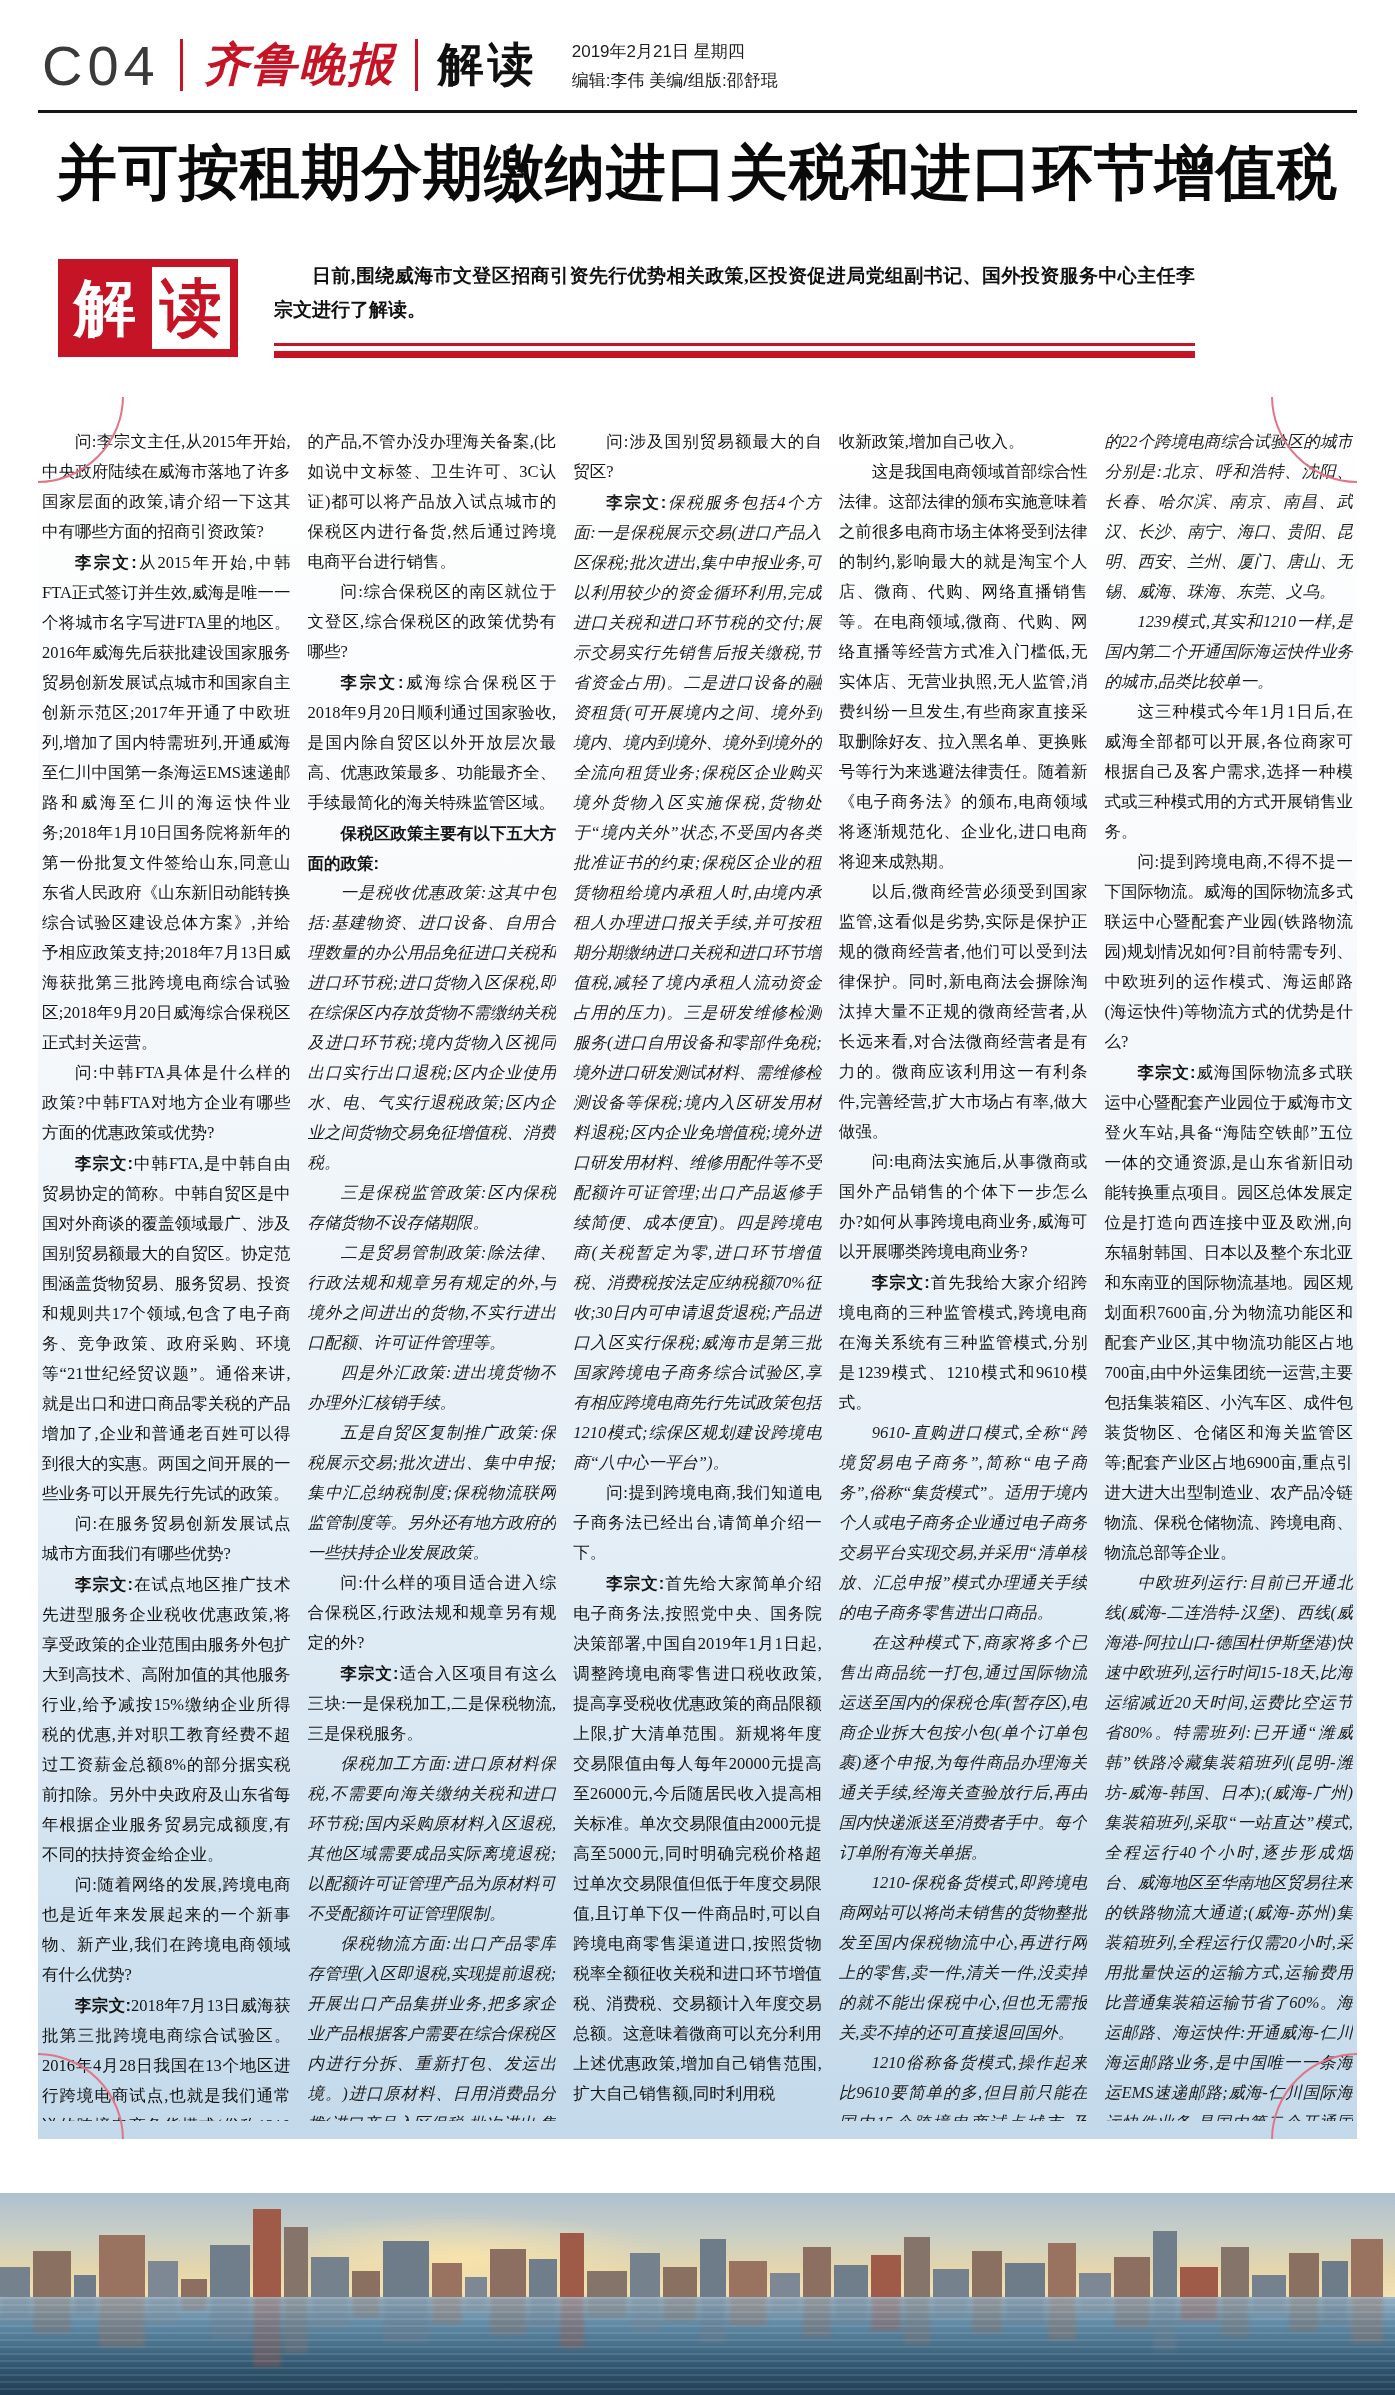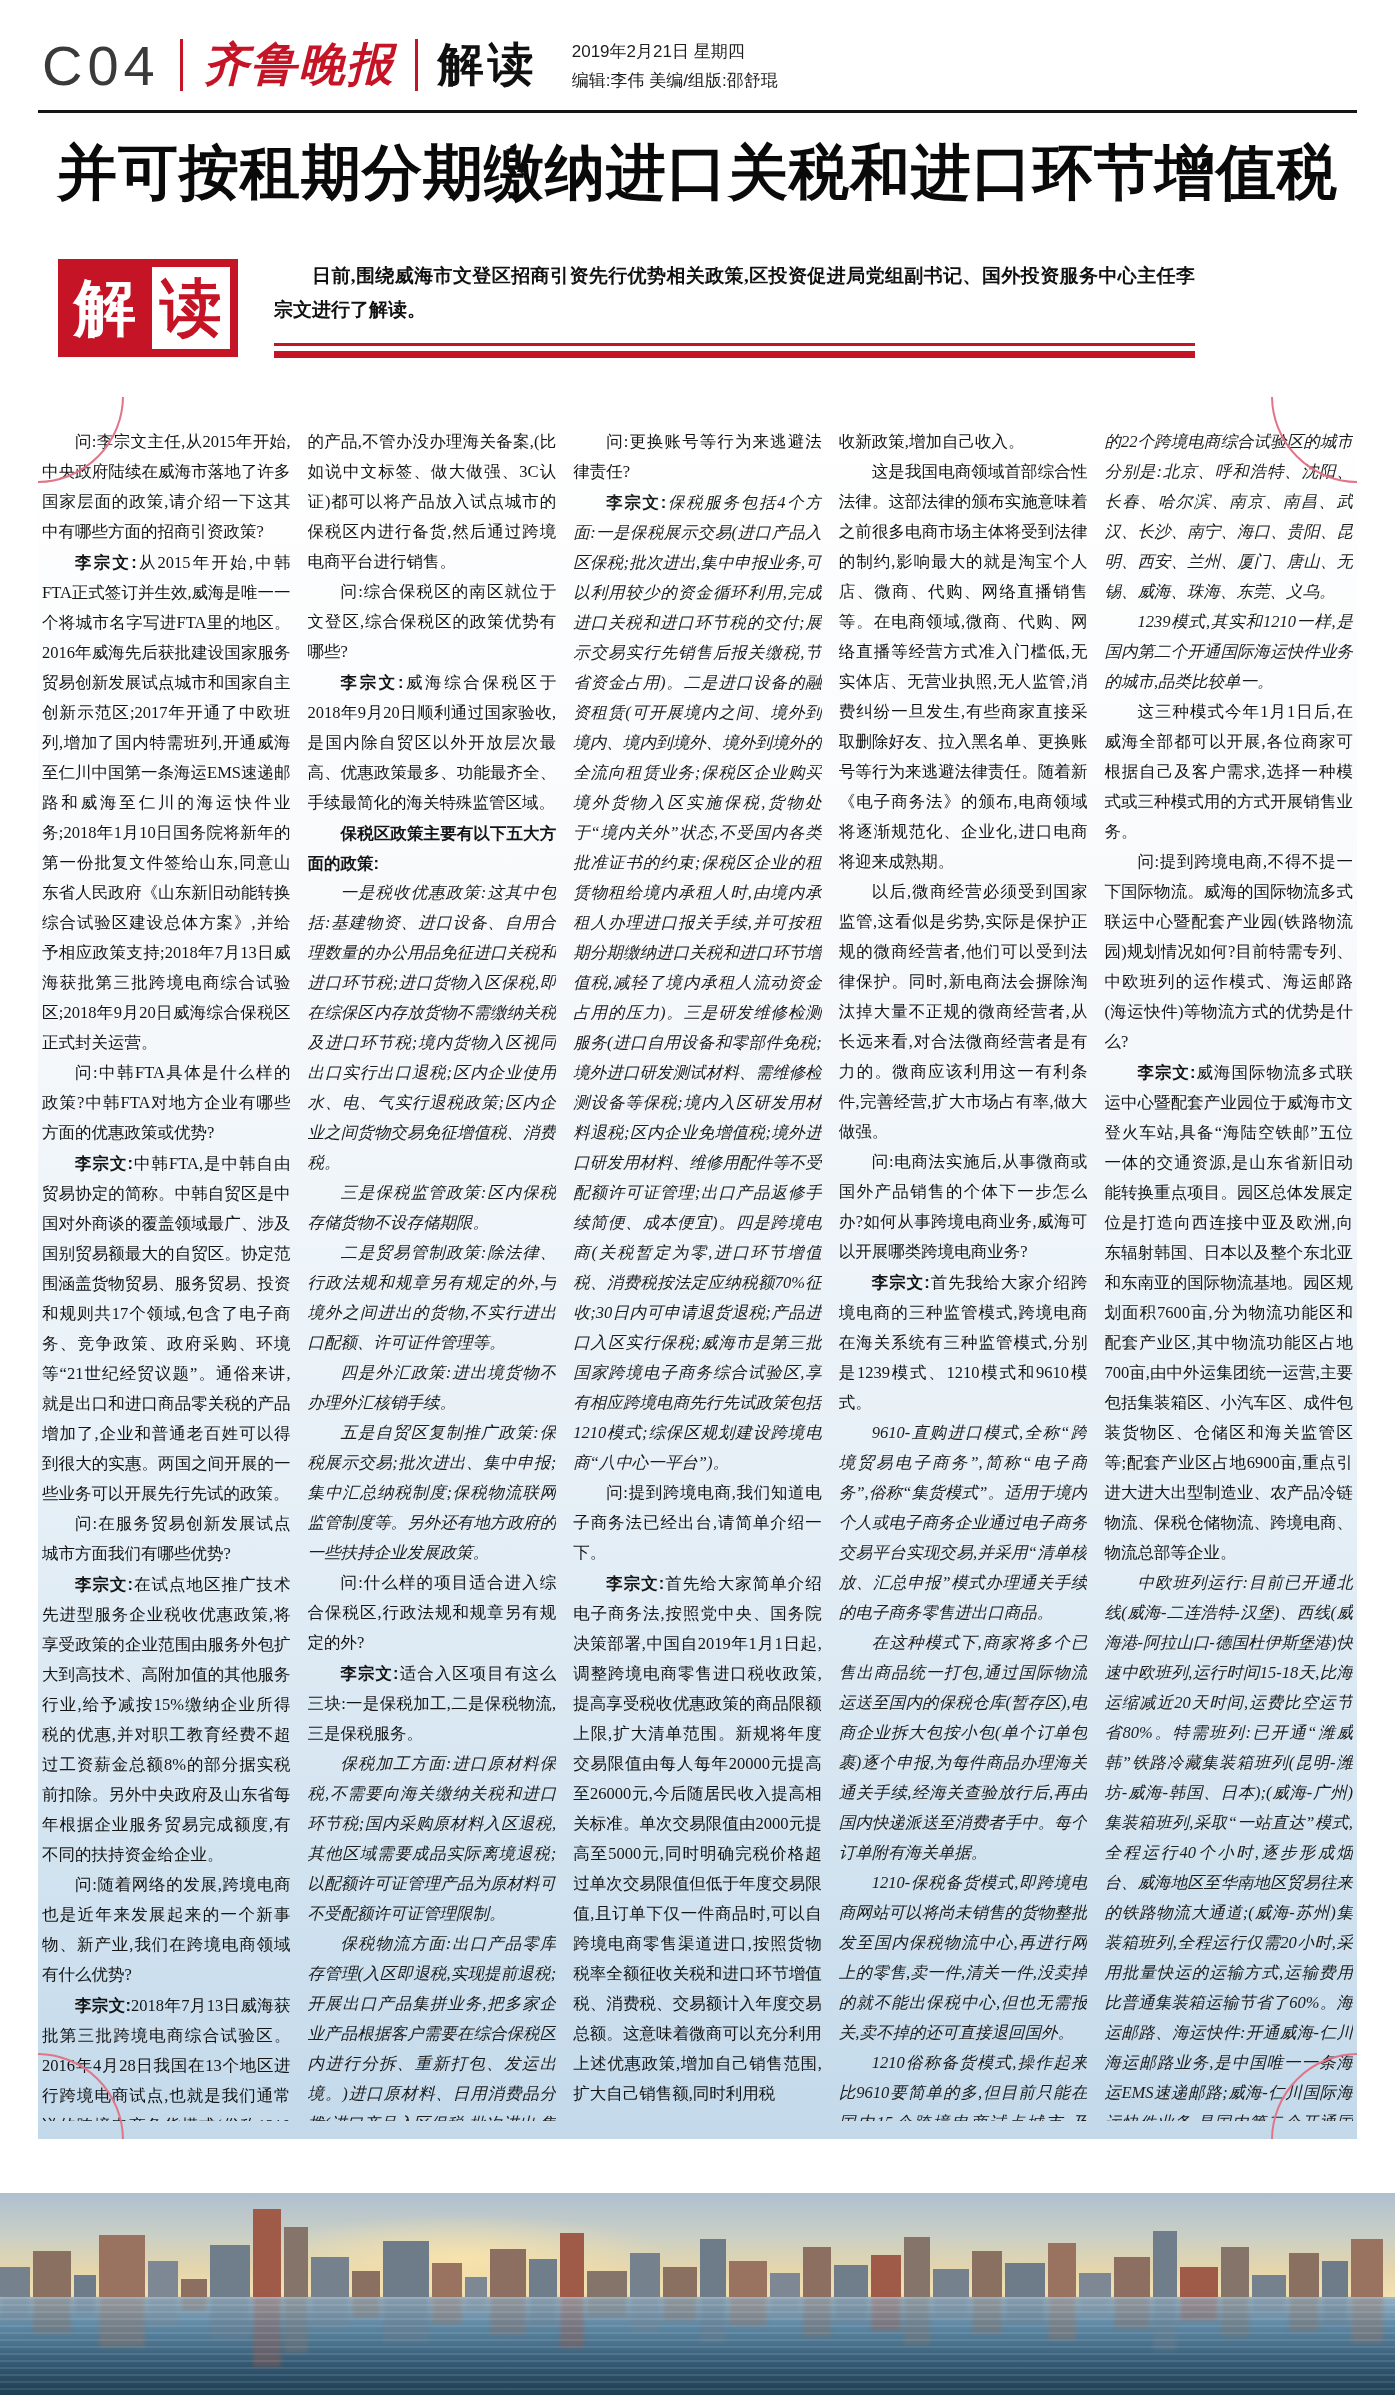--- a/index.html
+++ b/index.html
@@ -107,36 +107,36 @@
           <p class="q">问:李宗文主任,从2015年开始,中央政府陆续在威海市落地了许多国家层面的政策,请介绍一下这其中有哪些方面的招商引资政策?</p>
           <p class="a"><span class="speaker">李宗文:</span>从2015年开始,中韩FTA正式签订并生效,威海是唯一一个将城市名字写进FTA里的地区。2016年威海先后获批建设国家服务贸易创新发展试点城市和国家自主创新示范区;2017年开通了中欧班列,增加了国内特需班列,开通威海至仁川中国第一条海运EMS速递邮路和威海至仁川的海运快件业务;2018年1月10日国务院将新年的第一份批复文件签给山东,同意山东省人民政府《山东新旧动能转换综合试验区建设总体方案》,并给予相应政策支持;2018年7月13日威海获批第三批跨境电商综合试验区;2018年9月20日威海综合保税区正式封关运营。</p>
           <p class="q">问:中韩FTA具体是什么样的政策?中韩FTA对地方企业有哪些方面的优惠政策或优势?</p>
           <p class="a"><span class="speaker">李宗文:</span>中韩FTA,是中韩自由贸易协定的简称。中韩自贸区是中国对外商谈的覆盖领域最广、涉及国别贸易额最大的自贸区。协定范围涵盖货物贸易、服务贸易、投资和规则共17个领域,包含了电子商务、竞争政策、政府采购、环境等“21世纪经贸议题”。通俗来讲,就是出口和进口商品零关税的产品增加了,企业和普通老百姓可以得到很大的实惠。两国之间开展的一些业务可以开展先行先试的政策。</p>
           <p class="q">问:在服务贸易创新发展试点城市方面我们有哪些优势?</p>
           <p class="a"><span class="speaker">李宗文:</span>在试点地区推广技术先进型服务企业税收优惠政策,将享受政策的企业范围由服务外包扩大到高技术、高附加值的其他服务行业,给予减按15%缴纳企业所得税的优惠,并对职工教育经费不超过工资薪金总额8%的部分据实税前扣除。另外中央政府及山东省每年根据企业服务贸易完成额度,有不同的扶持资金给企业。</p>
           <p class="q">问:随着网络的发展,跨境电商也是近年来发展起来的一个新事物、新产业,我们在跨境电商领域有什么优势?</p>
           <p class="a"><span class="speaker">李宗文:</span>2018年7月13日威海获批第三批跨境电商综合试验区。2016年4月28日我国在13个地区进行跨境电商试点,也就是我们通常说的跨境电商备货模式(俗称1210模式)。这种模式简单的说就是中国海关进口正面清单里</p>
         </div>
         <div class="col">
-          <p class="p noindent">的产品,不管办没办理海关备案,(比如说中文标签、做大做强、3C认证)都可以将产品放入试点城市的保税区内进行备货,然后通过跨境电商平台进行销售。</p>
+          <p class="p noindent">的产品,不管办没办理海关备案,(比如说中文标签、卫生许可、3C认证)都可以将产品放入试点城市的保税区内进行备货,然后通过跨境电商平台进行销售。</p>
           <p class="q">问:综合保税区的南区就位于文登区,综合保税区的政策优势有哪些?</p>
           <p class="a"><span class="speaker">李宗文:</span>威海综合保税区于2018年9月20日顺利通过国家验收,是国内除自贸区以外开放层次最高、优惠政策最多、功能最齐全、手续最简化的海关特殊监管区域。</p>
           <p class="b">保税区政策主要有以下五大方面的政策:</p>
           <p class="f">一是税收优惠政策:这其中包括:基建物资、进口设备、自用合理数量的办公用品免征进口关税和进口环节税;进口货物入区保税,即在综保区内存放货物不需缴纳关税及进口环节税;境内货物入区视同出口实行出口退税;区内企业使用水、电、气实行退税政策;区内企业之间货物交易免征增值税、消费税。</p>
           <p class="f">三是保税监管政策:区内保税存储货物不设存储期限。</p>
           <p class="f">二是贸易管制政策:除法律、行政法规和规章另有规定的外,与境外之间进出的货物,不实行进出口配额、许可证件管理等。</p>
           <p class="f">四是外汇政策:进出境货物不办理外汇核销手续。</p>
           <p class="f">五是自贸区复制推广政策:保税展示交易;批次进出、集中申报;集中汇总纳税制度;保税物流联网监管制度等。另外还有地方政府的一些扶持企业发展政策。</p>
           <p class="q">问:什么样的项目适合进入综合保税区,行政法规和规章另有规定的外?</p>
           <p class="a"><span class="speaker">李宗文:</span>适合入区项目有这么三块:一是保税加工,二是保税物流,三是保税服务。</p>
           <p class="f">保税加工方面:进口原材料保税,不需要向海关缴纳关税和进口环节税;国内采购原材料入区退税,其他区域需要成品实际离境退税;以配额许可证管理产品为原材料可不受配额许可证管理限制。</p>
           <p class="f">保税物流方面:出口产品零库存管理(入区即退税,实现提前退税;开展出口产品集拼业务,把多家企业产品根据客户需要在综合保税区内进行分拆、重新打包、发运出境。)进口原材料、日用消费品分拨(进口产品入区保税;批次进出,集中申报制度;集中汇总纳税制度;保税物流联网监管制度)日韩进口企业跨境电商海外仓储中心(利用综保区转口贸易功能;</p>
         </div>
         <div class="col">
-          <p class="q">问:更换账号等行为来逃避法律责任?</p>
+          <p class="q">问:涉及国别贸易额最大的自贸区?</p>
           <p class="f"><span class="speaker">李宗文:</span>保税服务包括4个方面:一是保税展示交易(进口产品入区保税;批次进出,集中申报业务,可以利用较少的资金循环利用,完成进口关税和进口环节税的交付;展示交易实行先销售后报关缴税,节省资金占用)。二是进口设备的融资租赁(可开展境内之间、境外到境内、境内到境外、境外到境外的全流向租赁业务;保税区企业购买境外货物入区实施保税,货物处于“境内关外”状态,不受国内各类批准证书的约束;保税区企业的租赁物租给境内承租人时,由境内承租人办理进口报关手续,并可按租期分期缴纳进口关税和进口环节增值税,减轻了境内承租人流动资金占用的压力)。三是研发维修检测服务(进口自用设备和零部件免税;境外进口研发测试材料、需维修检测设备等保税;境内入区研发用材料退税;区内企业免增值税;境外进口研发用材料、维修用配件等不受配额许可证管理;出口产品返修手续简便、成本便宜)。四是跨境电商(关税暂定为零,进口环节增值税、消费税按法定应纳税额70%征收;30日内可申请退货退税;产品进口入区实行保税;威海市是第三批国家跨境电子商务综合试验区,享有相应跨境电商先行先试政策包括1210模式;综保区规划建设跨境电商“八中心一平台”)。</p>
           <p class="q">问:提到跨境电商,我们知道电子商务法已经出台,请简单介绍一下。</p>
           <p class="a"><span class="speaker">李宗文:</span>首先给大家简单介绍电子商务法,按照党中央、国务院决策部署,中国自2019年1月1日起,调整跨境电商零售进口税收政策,提高享受税收优惠政策的商品限额上限,扩大清单范围。新规将年度交易限值由每人每年20000元提高至26000元,今后随居民收入提高相关标准。单次交易限值由2000元提高至5000元,同时明确完税价格超过单次交易限值但低于年度交易限值,且订单下仅一件商品时,可以自跨境电商零售渠道进口,按照货物税率全额征收关税和进口环节增值税、消费税、交易额计入年度交易总额。这意味着微商可以充分利用上述优惠政策,增加自己销售范围,扩大自己销售额,同时利用税</p>
         </div>
         <div class="col">
           <p class="p noindent">收新政策,增加自己收入。</p>
           <p class="p">这是我国电商领域首部综合性法律。这部法律的颁布实施意味着之前很多电商市场主体将受到法律的制约,影响最大的就是淘宝个人店、微商、代购、网络直播销售等。在电商领域,微商、代购、网络直播等经营方式准入门槛低,无实体店、无营业执照,无人监管,消费纠纷一旦发生,有些商家直接采取删除好友、拉入黑名单、更换账号等行为来逃避法律责任。随着新《电子商务法》的颁布,电商领域将逐渐规范化、企业化,进口电商将迎来成熟期。</p>
           <p class="p">以后,微商经营必须受到国家监管,这看似是劣势,实际是保护正规的微商经营者,他们可以受到法律保护。同时,新电商法会摒除淘汰掉大量不正规的微商经营者,从长远来看,对合法微商经营者是有力的。微商应该利用这一有利条件,完善经营,扩大市场占有率,做大做强。</p>
           <p class="q">问:电商法实施后,从事微商或国外产品销售的个体下一步怎么办?如何从事跨境电商业务,威海可以开展哪类跨境电商业务?</p>
           <p class="a"><span class="speaker">李宗文:</span>首先我给大家介绍跨境电商的三种监管模式,跨境电商在海关系统有三种监管模式,分别是1239模式、1210模式和9610模式。</p>

